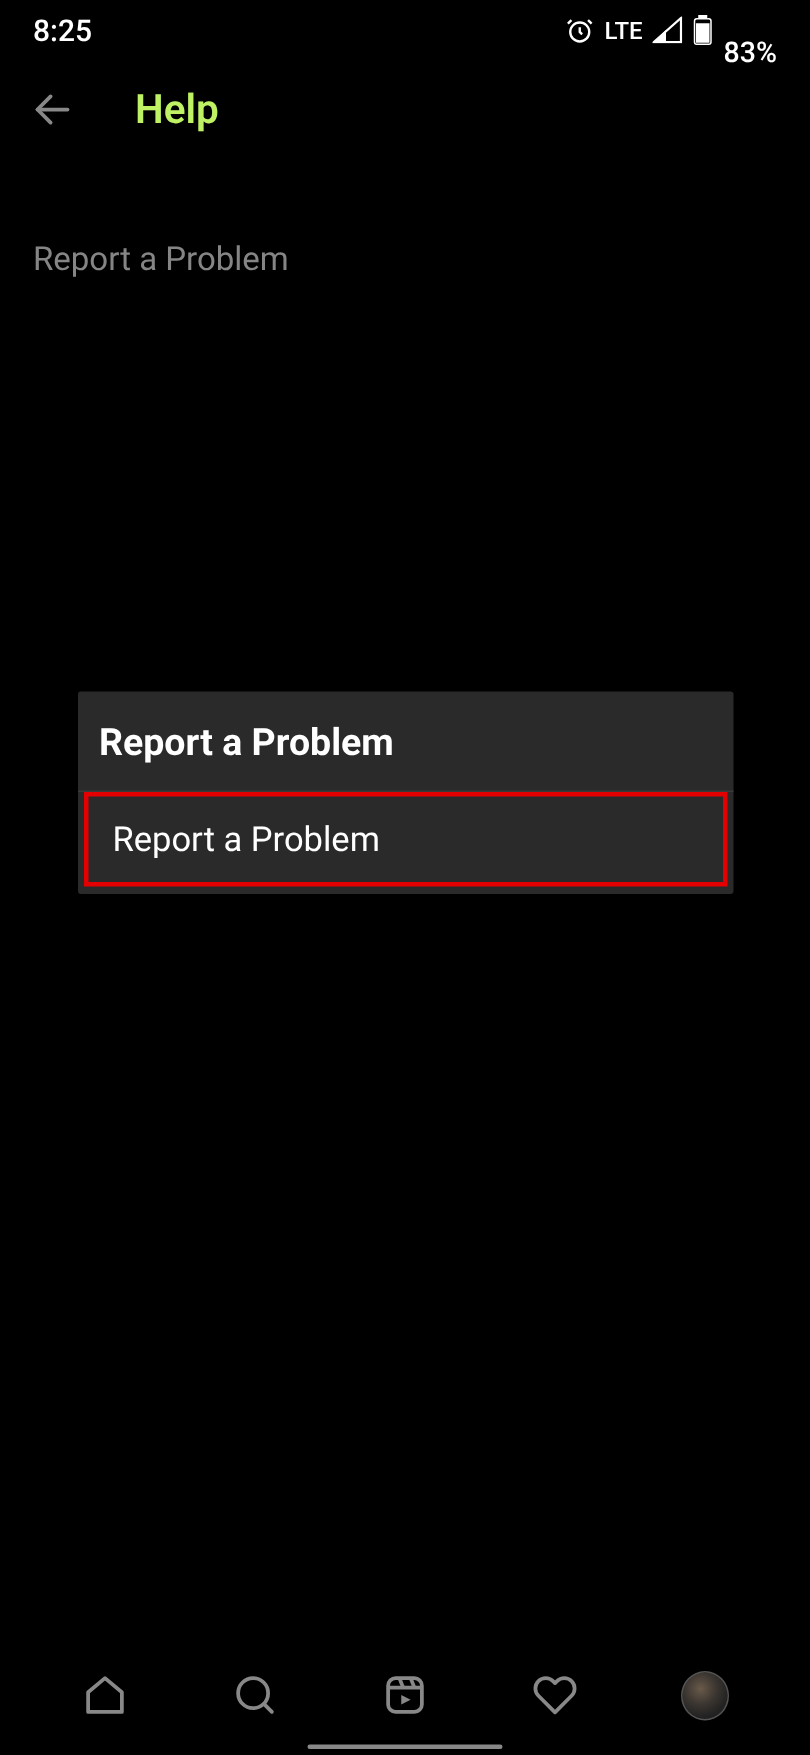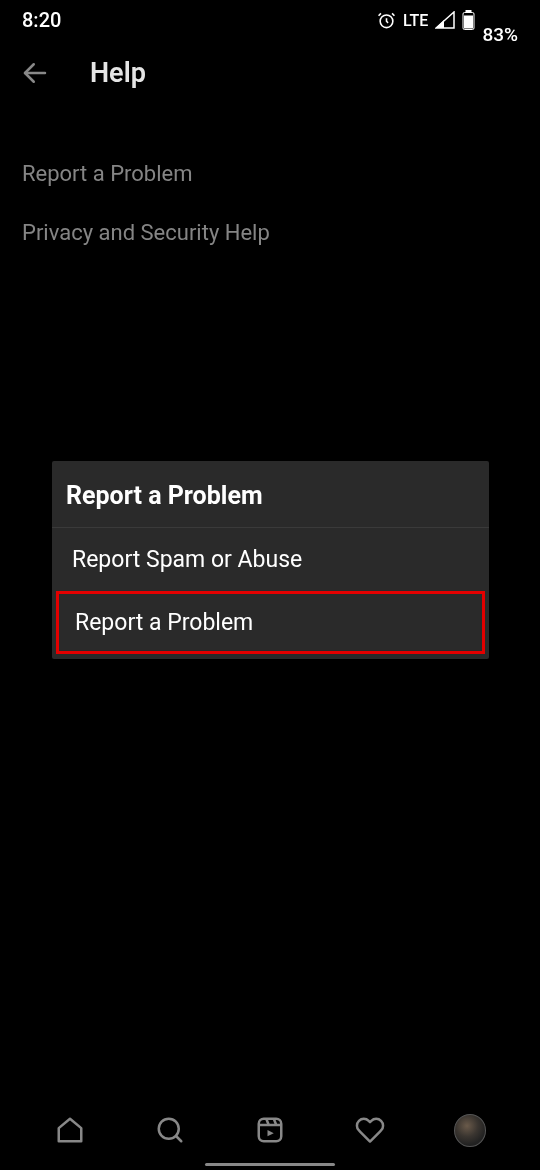--- a/index.html
+++ b/index.html
@@ -48,21 +48,21 @@
     .header {
       height: 66px;
       display: flex;
       align-items: center;
       padding: 0 20px;
       gap: 40px;
     }
     .header-title {
       font-size: 27px;
       font-weight: 600;
-      color: #e5e5e5;
+      color: #bef264;
     }
 
     
     .menu-list {
       padding-top: 38px;
     }
     .menu-item {
       padding: 17px 22px;
       font-size: 22px;
       color: #858585;
@@ -147,21 +147,21 @@
       width: 130px;
       height: 3px;
       background: #888888;
       border-radius: 2px;
     }
   </style>
 </head>
 <body>
 
 <div class="status-bar">
-  <div class="status-left">8:20</div>
+  <div class="status-left">8:25</div>
   <div class="status-right">
     <svg width="19" height="19" viewBox="0 0 24 24" fill="none" stroke="#ffffff" stroke-width="2">
       <circle cx="12" cy="13" r="8"></circle>
       <path d="M12 9v4l2 2"></path>
       <path d="M5 3L2 6"></path>
       <path d="M19 3l3 3"></path>
     </svg>
     <span style="font-size:16px;font-weight:500;">LTE</span>
     <svg width="20" height="18" viewBox="0 0 20 18">
       <path d="M1 17 L19 17 L19 1 Z" fill="none" stroke="#ffffff" stroke-width="1.5"></path>
@@ -179,28 +179,26 @@
 <div class="header">
   <svg width="30" height="30" viewBox="0 0 24 24" fill="none" stroke="#888888" stroke-width="2" stroke-linecap="round" stroke-linejoin="round">
     <line x1="20" y1="12" x2="4" y2="12"></line>
     <polyline points="11 5 4 12 11 19"></polyline>
   </svg>
   <div class="header-title">Help</div>
 </div>
 
 <div class="menu-list">
   <div class="menu-item">Report a Problem</div>
-  <div class="menu-item">Privacy and Security Help</div>
 </div>
 
 <div class="backdrop"></div>
 
 <div class="dialog">
   <div class="dialog-title">Report a Problem</div>
-  <div class="dialog-item">Report Spam or Abuse</div>
   <div class="dialog-item highlighted">Report a Problem</div>
 </div>
 
 <div class="bottom-nav">
   <div class="nav-icon">
     <svg width="30" height="30" viewBox="0 0 24 24" fill="none" stroke="#888888" stroke-width="2" stroke-linejoin="round">
       <path d="M3 10.5 L12 3 L21 10.5 V21 H3 Z"></path>
     </svg>
   </div>
   <div class="nav-icon">

